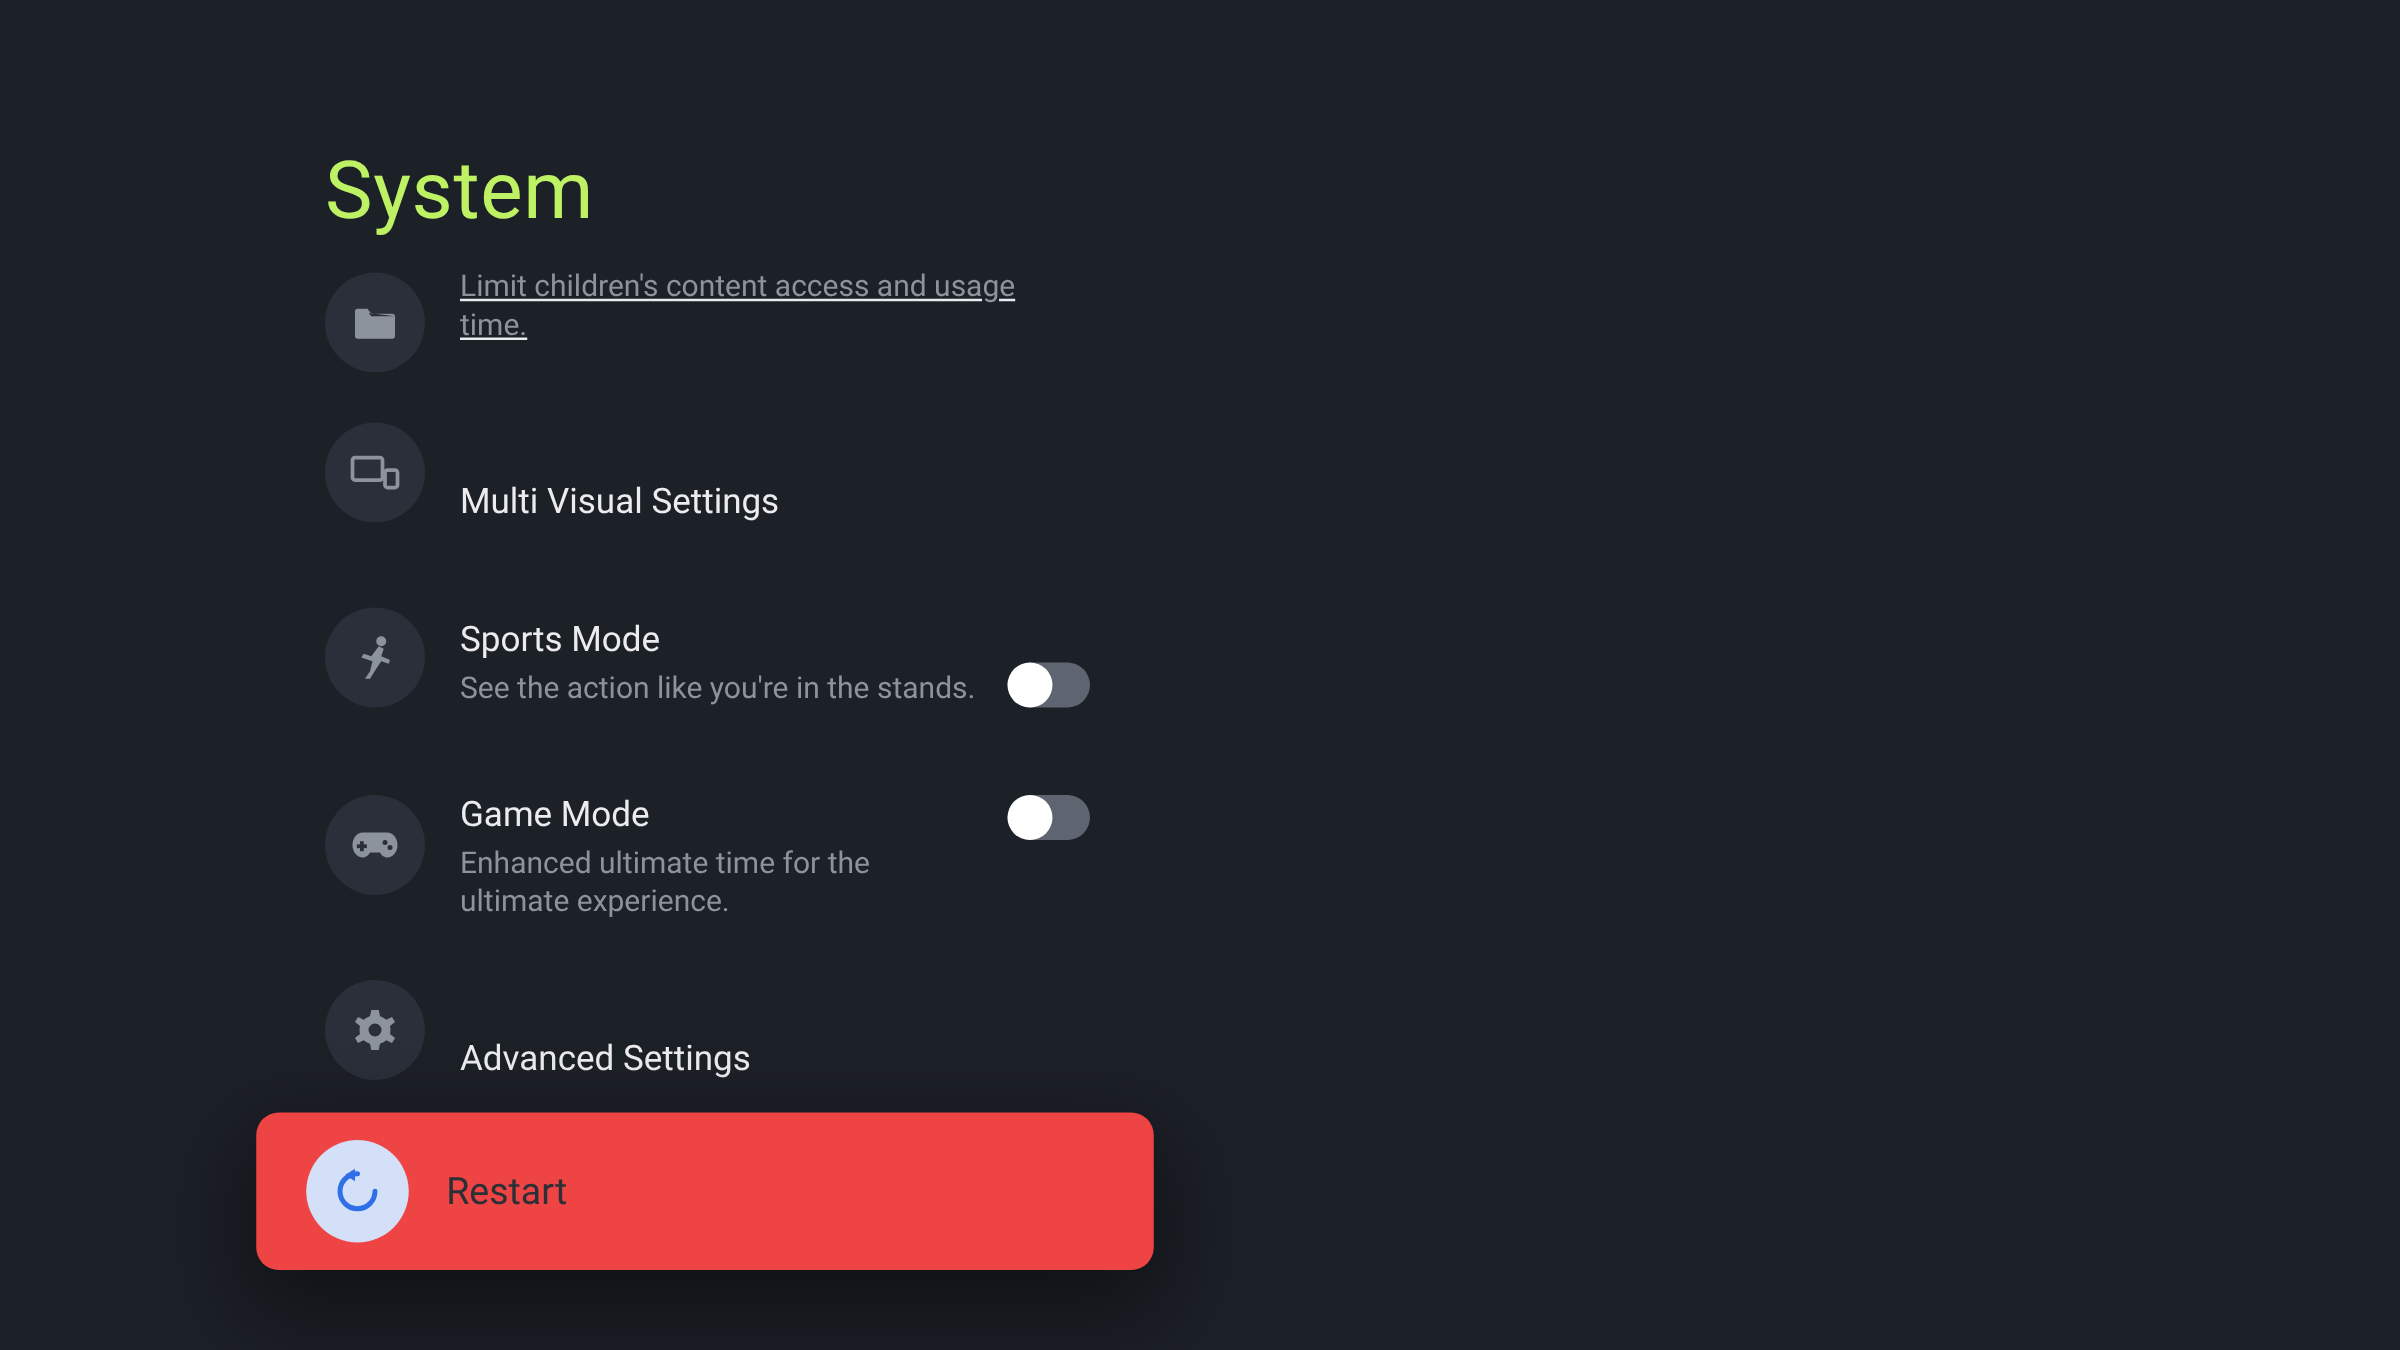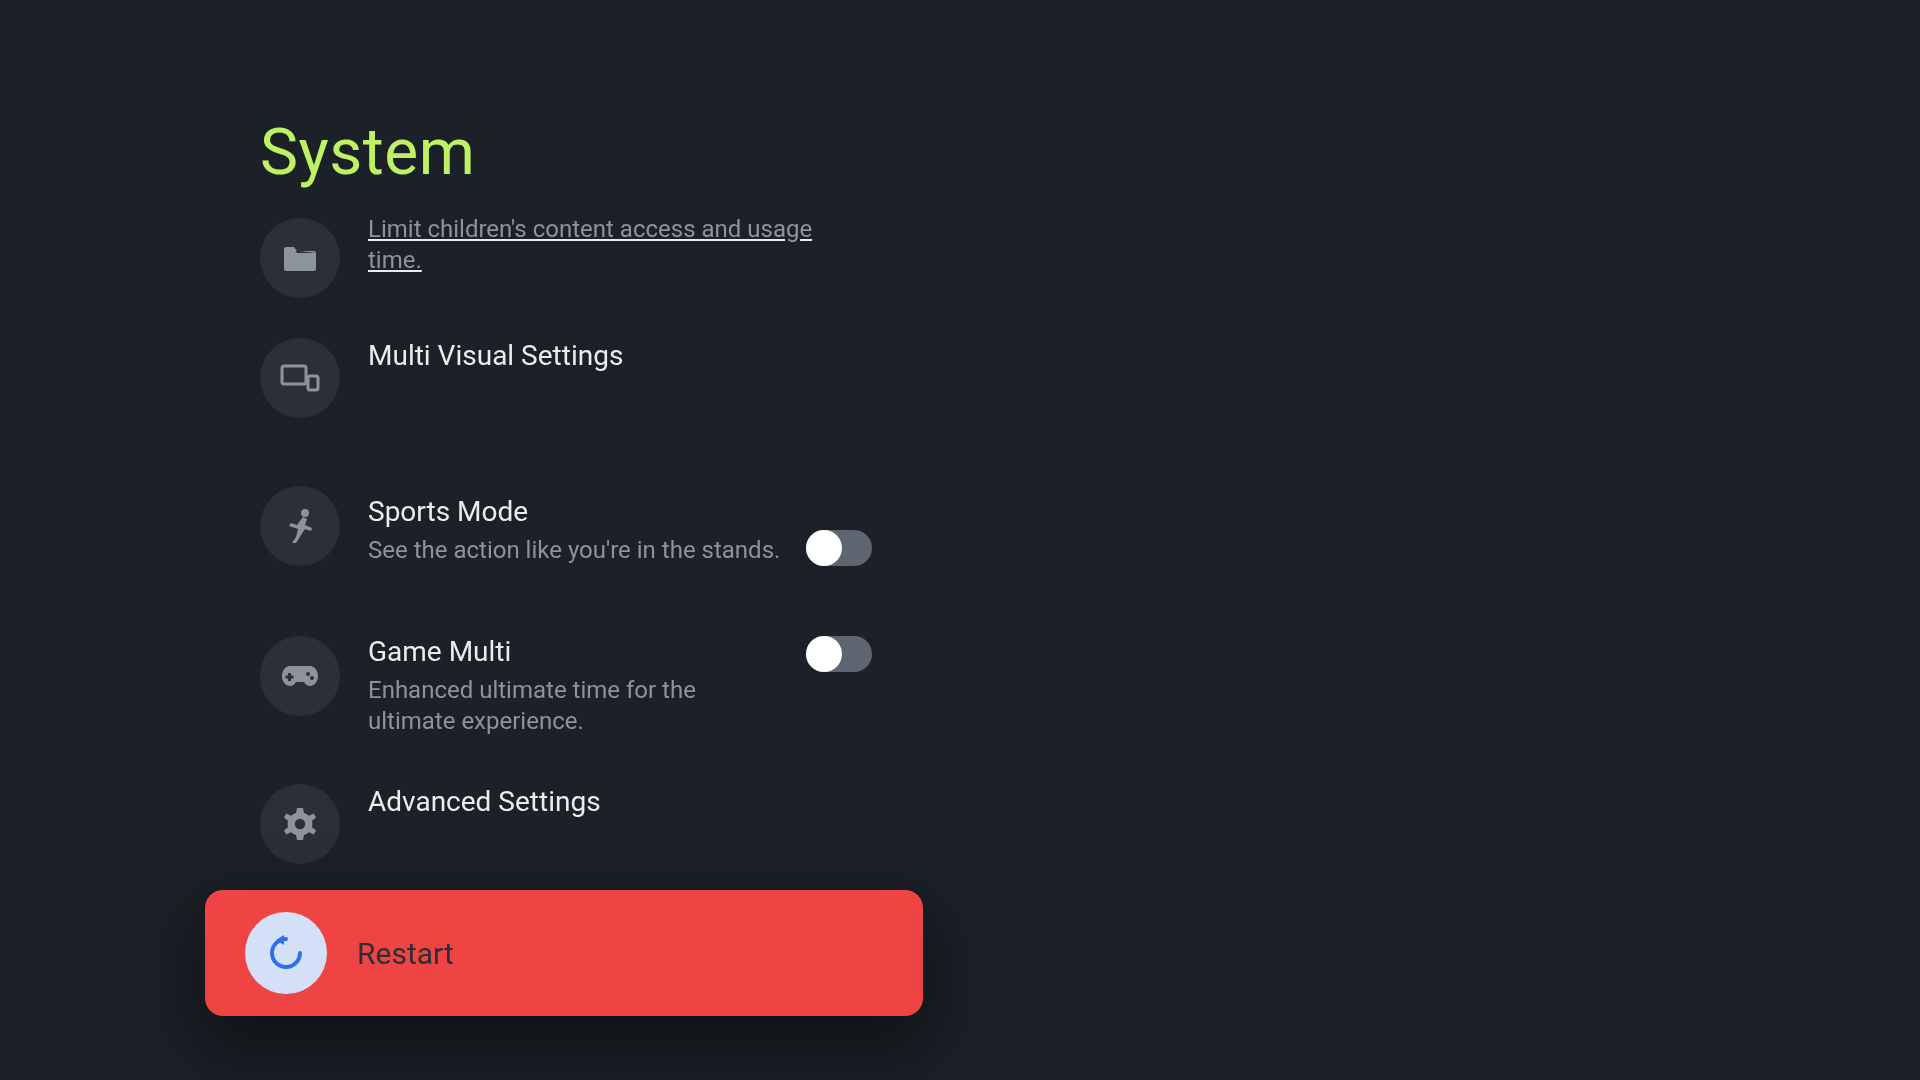--- a/index.html
+++ b/index.html
@@ -123,21 +123,21 @@
     font-size: 30px;
     color: #2b2f36;
   }
 
   
   .block {
     position: absolute;
     left: 260px;
     width: 620px;
     display: flex;
-    align-items: flex-start;
+    align-items: flex-end;
   }
   #row-multi   { top: 338px; height: 80px; }
   #row-sports  { top: 478px; height: 88px; align-items: flex-end; }
   #row-game    { top: 636px; height: 88px; align-items: flex-start; }
   #row-adv     { top: 784px; height: 80px; }
 
   #row-sports .icon-wrap,
   #row-game .icon-wrap { margin-top: 0; }
   #row-sports .text-col,
   #row-game .text-col { margin-top: -2px; }
@@ -196,21 +196,21 @@
     <div class="icon-wrap">
       <svg width="40" height="28" viewBox="0 0 40 28">
         <path d="M10 4 L30 4 C34 4 38 8 38 14 C38 20 34 24 30 24 C27 24 25 22 24 20 L16 20 C15 22 13 24 10 24 C6 24 2 20 2 14 C2 8 6 4 10 4 Z" fill="#8d939c"></path>
         <rect x="8" y="11" width="3" height="8" fill="#2a2f39"></rect>
         <rect x="5.5" y="13.5" width="8" height="3" fill="#2a2f39"></rect>
         <circle cx="28" cy="12" r="2" fill="#2a2f39"></circle>
         <circle cx="32" cy="16" r="2" fill="#2a2f39"></circle>
       </svg>
     </div>
     <div class="text-col">
-      <div class="row-title">Game Multi</div>
+      <div class="row-title">Game Mode</div>
       <div class="row-desc">Enhanced ultimate time for the ultimate experience.</div>
     </div>
     <div class="toggle-col">
       <div class="toggle off"></div>
     </div>
   </div>
 
   <div id="row-adv" class="block">
     <div class="icon-wrap">
       <svg width="36" height="36" viewBox="0 0 36 36">

